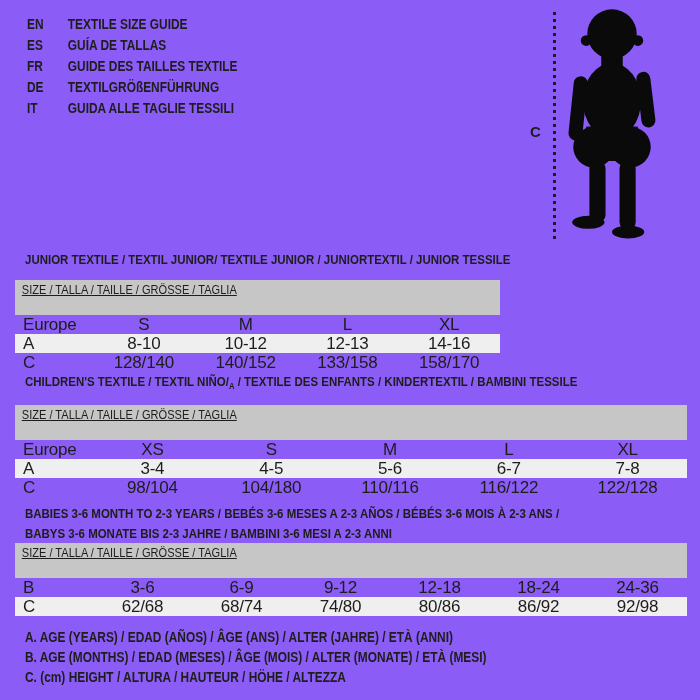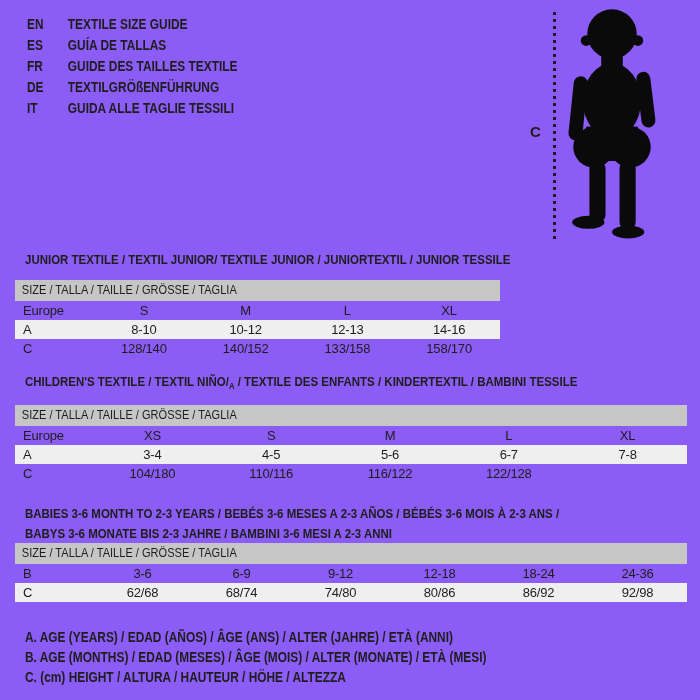--- a/index.html
+++ b/index.html
@@ -29,23 +29,23 @@
   #t1-title { left:25px; top:250px; }
   #t2-title { left:25px; top:372px;text-align:right; }
   #t3-title { left:25px; top:504px; }
   .subA { font-size:9px; vertical-align:-3px; }
 
   
   .stable { position:absolute; left:15px; }
   #table1 { top:280px; width:485px; }
   #table2 { top:405px; width:672px; }
   #table3 { top:543px; width:672px; }
-  .bar { height:21px; background:#c6c6c6; font-size:13px; line-height:19px; }
+  .bar { height:35px; background:#c6c6c6; font-size:13px; line-height:19px;text-decoration:underline; }
   .bar .cond { padding-left:8px; }
-  .trow { display:grid; height:19px; line-height:19px; font-size:13px; letter-spacing:-0.2px; }
+  .trow { display:grid; height:19px; line-height:19px; font-size:17px; letter-spacing:-0.2px; }
   .cols4 { grid-template-columns:78px repeat(4,1fr); }
   .cols5 { grid-template-columns:78px repeat(5,1fr); }
   .cols6 { grid-template-columns:78px repeat(6,1fr); }
   .trow .lbl { text-align:left; padding-left:8px; }
   .trow .val { text-align:center; }
   .alt { background:#efefef; }
 
   
   .notes { position:absolute; left:25px; top:627px; }
   .note-line { height:20px; line-height:20px; font-weight:bold; font-size:14px; }
@@ -147,20 +147,21 @@
     <div class="trow cols5 alt">
       <span class="lbl">A</span>
       <span class="val">3-4</span>
       <span class="val">4-5</span>
       <span class="val">5-6</span>
       <span class="val">6-7</span>
       <span class="val">7-8</span>
     </div>
     <div class="trow cols5">
       <span class="lbl">C</span>
+      <span class="val">98/104</span>
       <span class="val">104/180</span>
       <span class="val">110/116</span>
       <span class="val">116/122</span>
       <span class="val">122/128</span>
     </div>
   </div>
 
   <div id="t3-title" class="sec-title">
     <span class="cond">BABIES 3-6 MONTH TO 2-3 YEARS / BEBÉS 3-6 MESES A 2-3 AÑOS / BÉBÉS 3-6 MOIS À 2-3 ANS /</span>
     <span class="cond">BABYS 3-6 MONATE BIS 2-3 JAHRE / BAMBINI 3-6 MESI A 2-3 ANNI</span>

